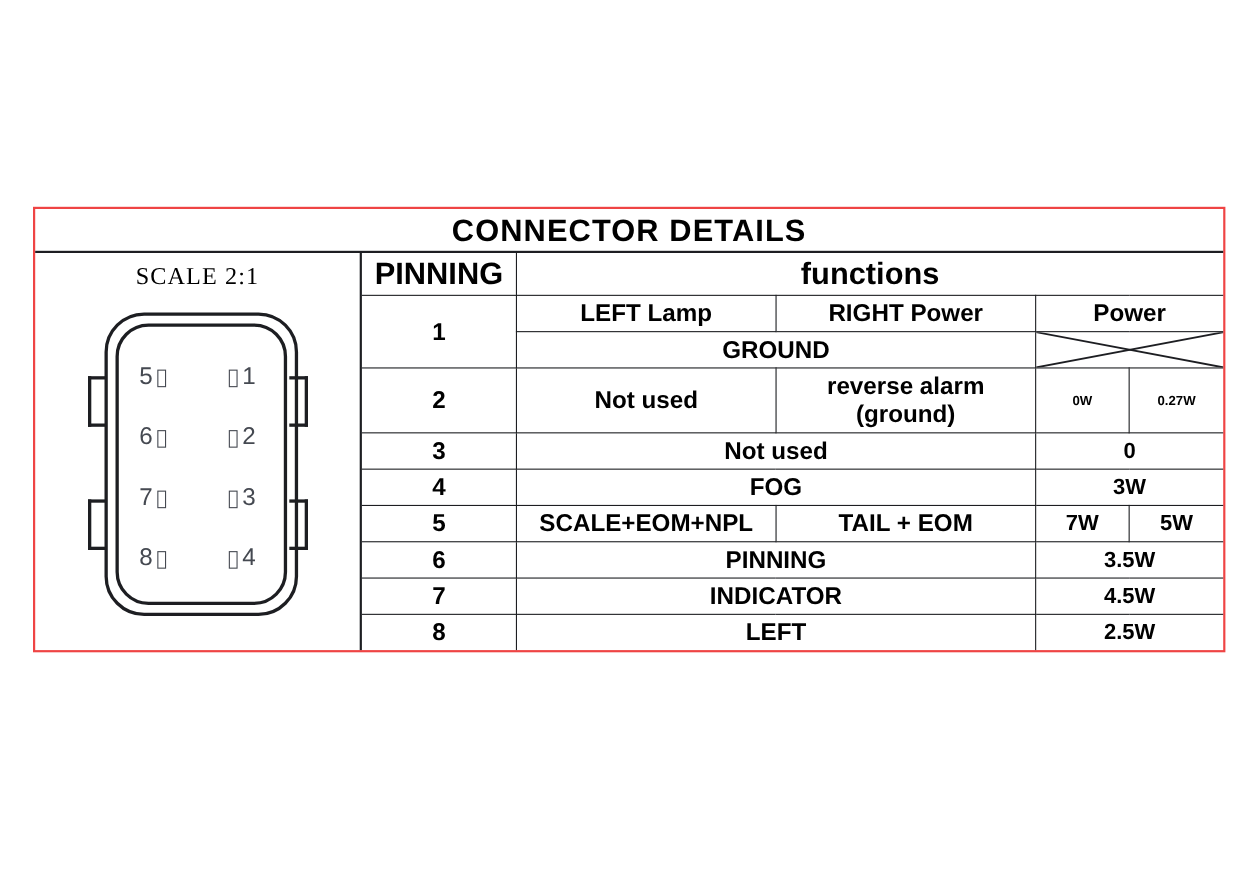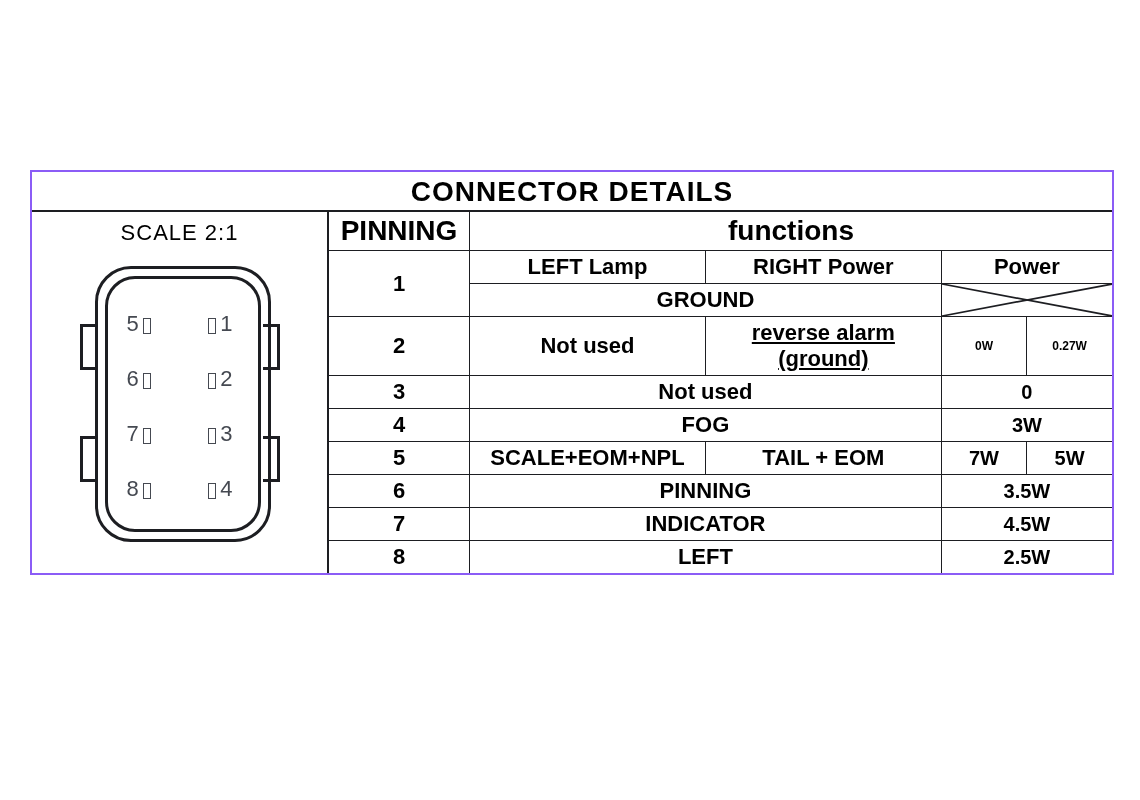--- a/index.html
+++ b/index.html
@@ -7,23 +7,23 @@
     padding: 0;
     background: #fff;
     font-family: Arial, Helvetica, sans-serif;
     width: 1140px;
     height: 800px;
     position: relative;
   }
   .canvas {
     position: absolute;
     left: 30px;
-    top: 170px;
+    top: 188px;
     width: 1080px;
-    border: 2px solid #8b5cf6;
+    border: 2px solid #ef4444;
   }
   .title {
     text-align: center;
     font-weight: bold;
     font-size: 28px;
     letter-spacing: 1px;
     padding: 4px 0 2px 0;
     border-bottom: 2px solid #1d1e22;
     font-family: "Arial Narrow", Arial, sans-serif;
   }
@@ -34,21 +34,21 @@
   .left-col {
     width: 295px;
     border-right: 2px solid #1d1e22;
     position: relative;
     padding-top: 8px;
   }
   .scale-label {
     text-align: center;
     font-size: 22px;
     letter-spacing: 1px;
-    font-family: Liberation Sans, sans-serif;
+    font-family: Liberation Serif, serif;
     margin-bottom: 20px;
   }
   .connector {
     position: relative;
     margin: 0 auto 10px auto;
     width: 210px;
     height: 270px;
   }
   
   .conn-outer {
@@ -225,21 +225,21 @@
           <td colspan="2" class="crossed no-right">
             <svg viewBox="0 0 100 40" preserveAspectRatio="none">
               <line x1="0" y1="0" x2="100" y2="40" stroke="#1d1e22" stroke-width="2"></line>
               <line x1="100" y1="0" x2="0" y2="40" stroke="#1d1e22" stroke-width="2"></line>
             </svg>
           </td>
         </tr>
         <tr>
           <td class="no-left">2</td>
           <td>Not used</td>
-          <td style="white-space:pre-line;text-decoration:underline;">reverse alarm
+          <td style="white-space:pre-line;">reverse alarm
 (ground)</td>
           <td class="small">0W</td>
           <td class="small no-right">0.27W</td>
         </tr>
         <tr>
           <td class="no-left">3</td>
           <td colspan="2">Not used</td>
           <td colspan="2" class="mid no-right">0</td>
         </tr>
         <tr>

